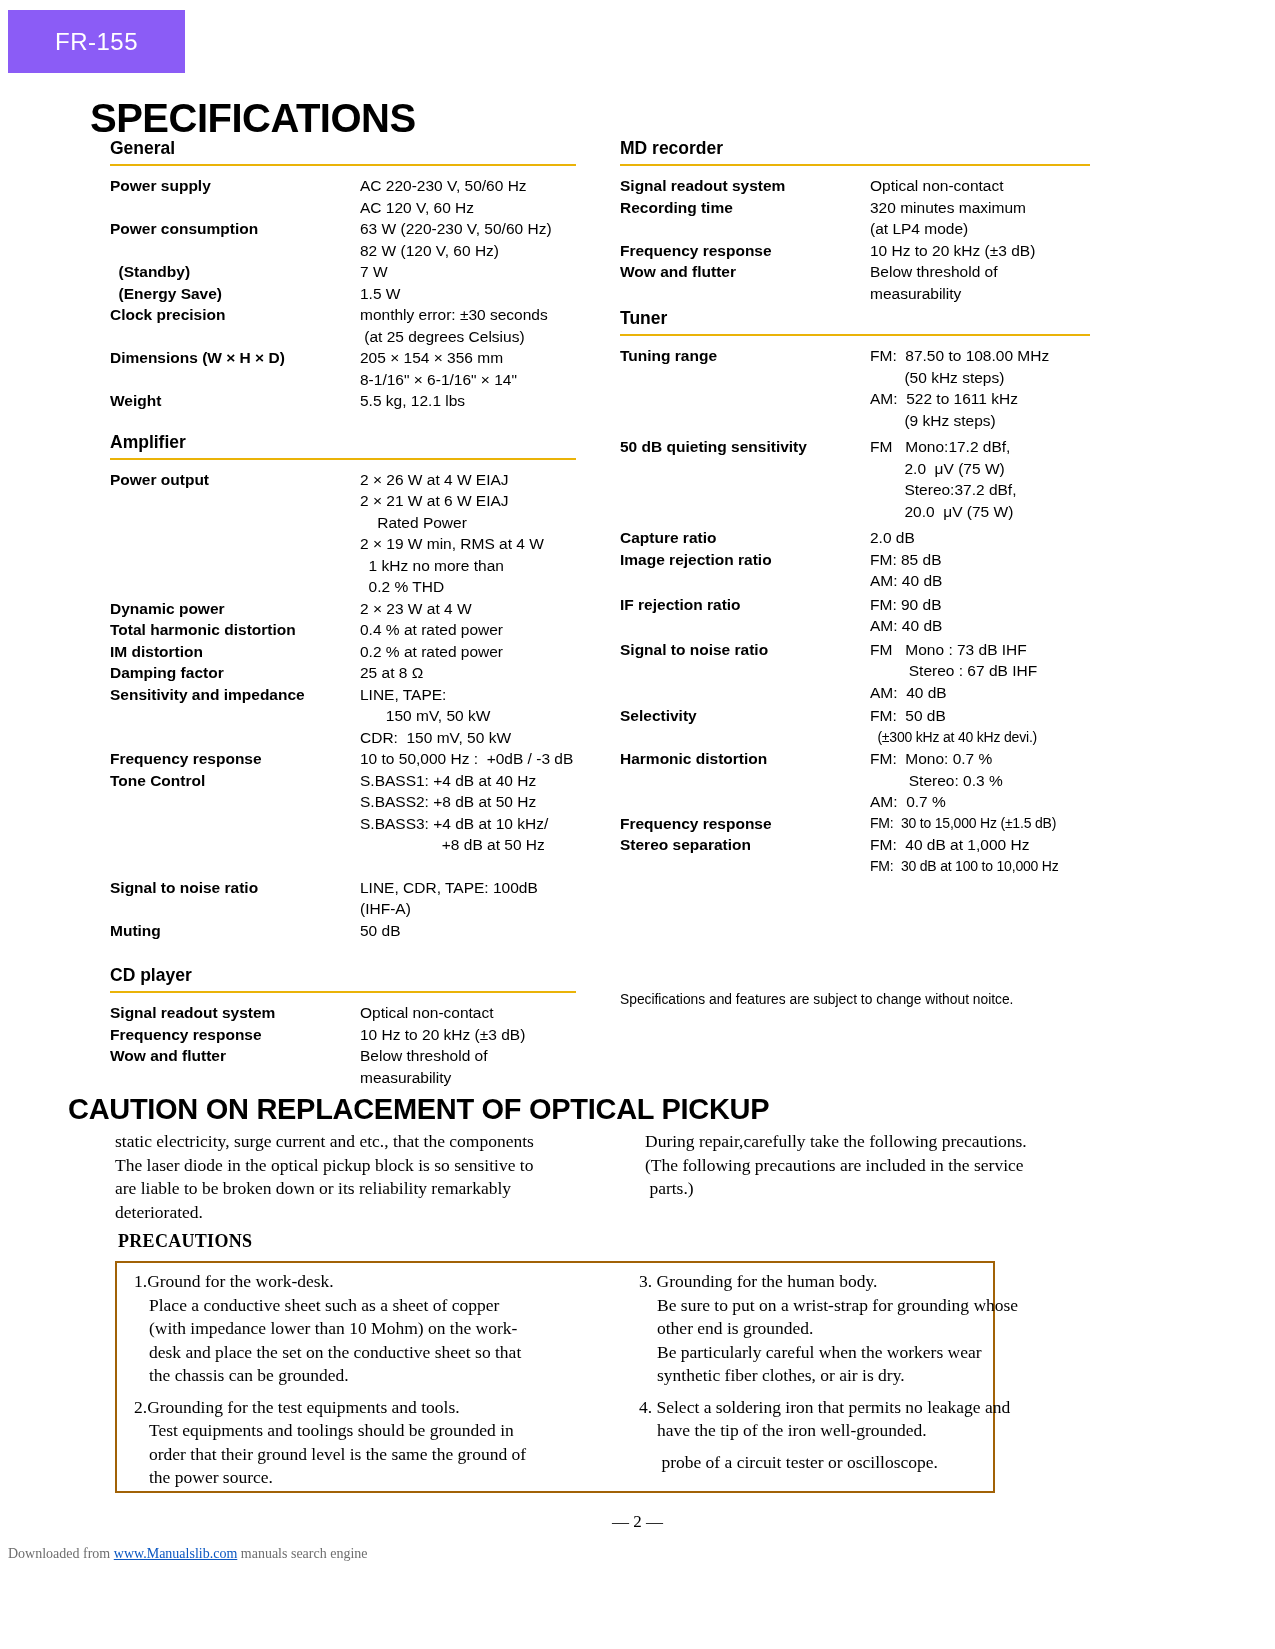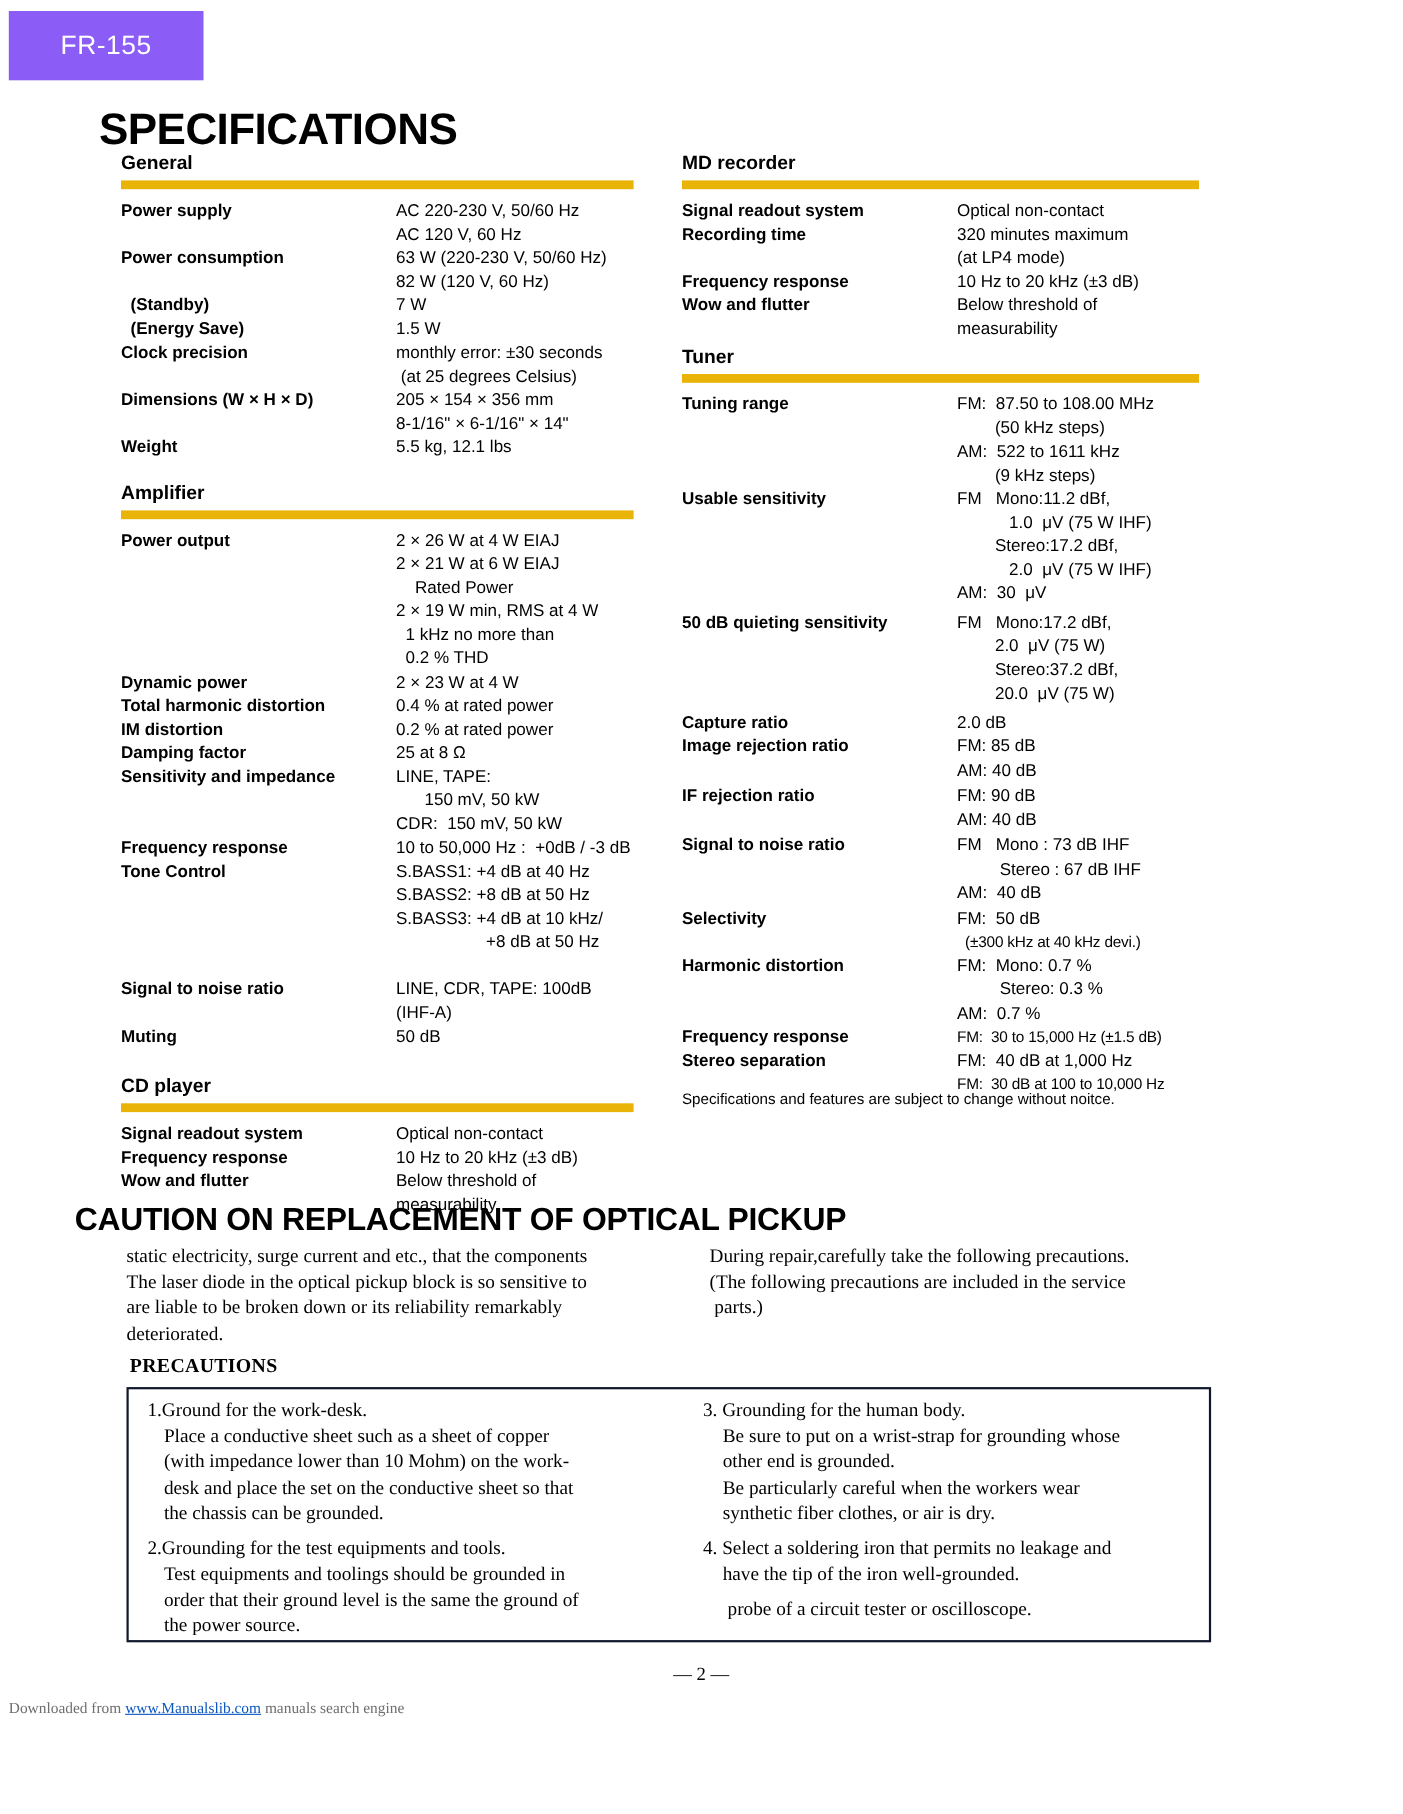--- a/index.html
+++ b/index.html
@@ -16,43 +16,43 @@
   }
   .page-title {
     position:absolute; left:68px; top:96px;
     font-size:40px; font-weight:bold; letter-spacing:-0.5px;margin-left:22px;
   }
   .spec-col { position:absolute; top:138px; }
   #spec-left  { left:110px; width:466px; }
   #spec-right { left:620px; width:470px; }
   .sec-heading {
     font-size:17.5px; font-weight:bold; padding-bottom:5px;
-    border-bottom:8px solid #eab308; margin-bottom:9px;
+    border-bottom:2px solid #eab308; margin-bottom:9px;
   }
   .spec-row { display:flex; align-items:flex-start; }
   .spec-label { flex:0 0 250px; font-weight:bold; font-size:15.5px; line-height:21.5px; white-space:pre; }
   .spec-value { flex:1; min-width:0; }
   .val-line { font-size:15.5px; line-height:21.5px; white-space:pre; }
   .val-line.condensed { font-size:14px; letter-spacing:-0.2px; }
   .change-note { position:absolute; left:620px; top:992px; font-size:13.8px; }
   .caution-title {
     position:absolute; left:68px; top:1093px;
     font-size:29px; font-weight:bold; letter-spacing:-0.3px;
   }
   .intro { position:absolute; top:1130px; font-family:"Liberation Serif",serif; font-size:17.5px; line-height:23.5px; }
   #intro-left  { left:115px; width:500px; }
   #intro-right { left:645px; width:450px; }
   .intro-line { white-space:pre-wrap; }
   .precautions-title {
     position:absolute; left:118px; top:1231px;
     font-family:"Liberation Serif",serif; font-weight:bold; font-size:18px; letter-spacing:0.3px;
   }
   .precautions-box {
-    position:absolute; left:115px; top:1261px; width:986px; height:232px;
-    border:2px solid #0f172a;
+    position:absolute; left:115px; top:1261px; width:880px; height:232px;
+    border:2px solid #a16207;
   }
   .box-col { position:absolute; top:7px; font-family:"Liberation Serif",serif; font-size:17.5px; line-height:23.5px; }
   #box-left  { left:17px;  width:460px; }
   #box-right { left:522px; width:462px; }
   .prec-item { margin-bottom:8px; }
   .prec-title { white-space:pre-wrap; }
   .prec-body { padding-left:15px; }
   #box-right .prec-body { padding-left:18px; }
   .prec-line { white-space:pre-wrap; }
   .page-number {
@@ -256,30 +256,20 @@
         <div class="sec-heading">Tuner</div>
         <div class="spec-row">
           <div class="spec-label">Tuning range</div>
           <div class="spec-value">
             <div class="val-line">FM:  87.50 to 108.00 MHz</div>
             <div class="val-line">        (50 kHz steps)</div>
             <div class="val-line">AM:  522 to 1611 kHz</div>
             <div class="val-line">        (9 kHz steps)</div>
           </div>
         </div>
-        <div class="spec-row">
-          <div class="spec-label">Usable sensitivity</div>
-          <div class="spec-value">
-            <div class="val-line">FM   Mono:11.2 dBf,</div>
-            <div class="val-line">           1.0  μV (75 W IHF)</div>
-            <div class="val-line">        Stereo:17.2 dBf,</div>
-            <div class="val-line">           2.0  μV (75 W IHF)</div>
-            <div class="val-line">AM:  30  μV</div>
-          </div>
-        </div>
         <div class="spec-row" style="margin-top: 5px;">
           <div class="spec-label">50 dB quieting sensitivity</div>
           <div class="spec-value">
             <div class="val-line">FM   Mono:17.2 dBf,</div>
             <div class="val-line">        2.0  μV (75 W)</div>
             <div class="val-line">        Stereo:37.2 dBf,</div>
             <div class="val-line">        20.0  μV (75 W)</div>
           </div>
         </div>
         <div class="spec-row" style="margin-top: 5px;">

